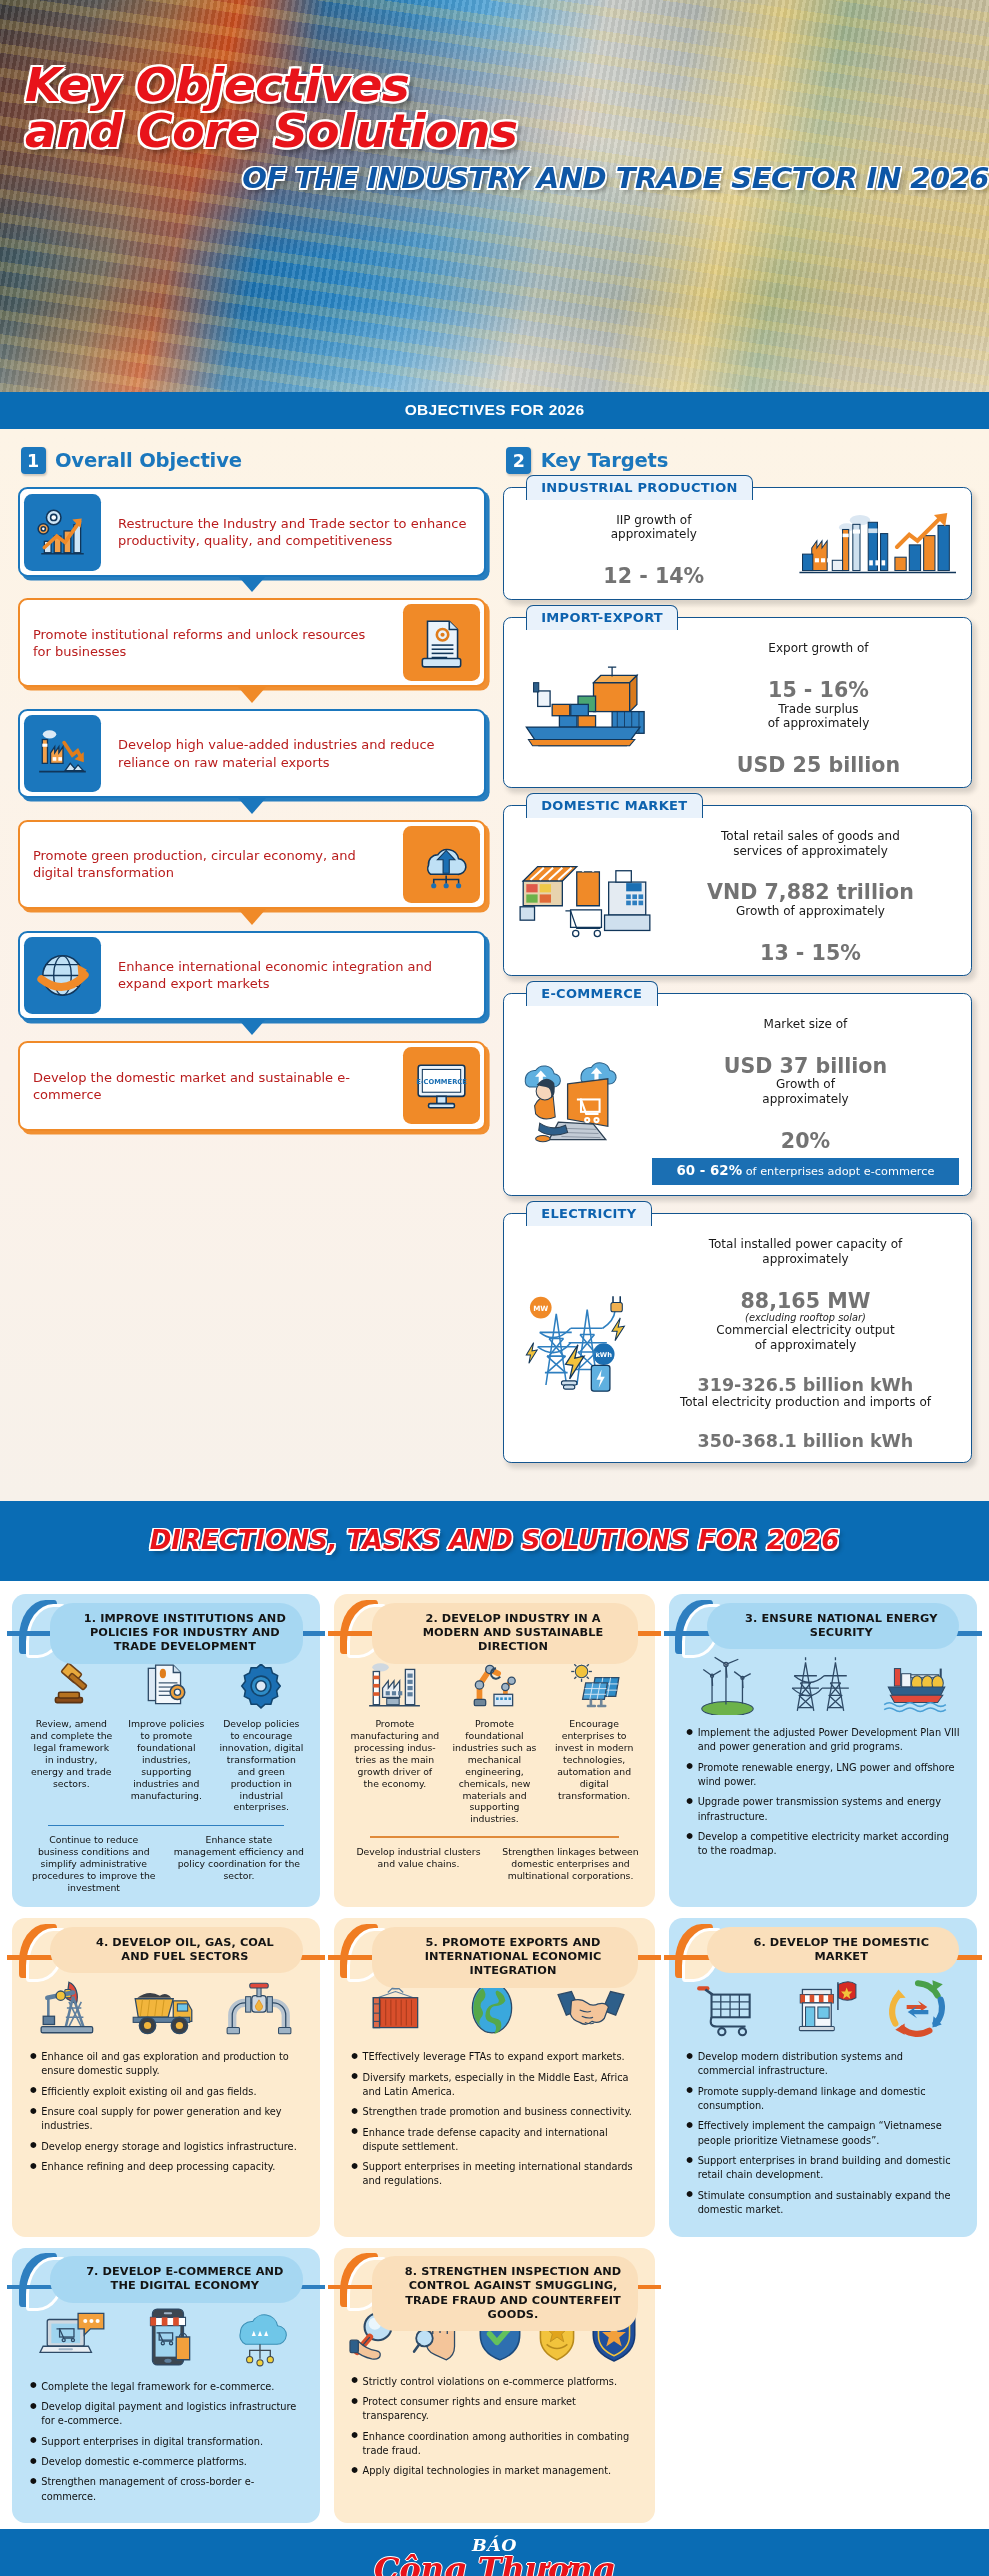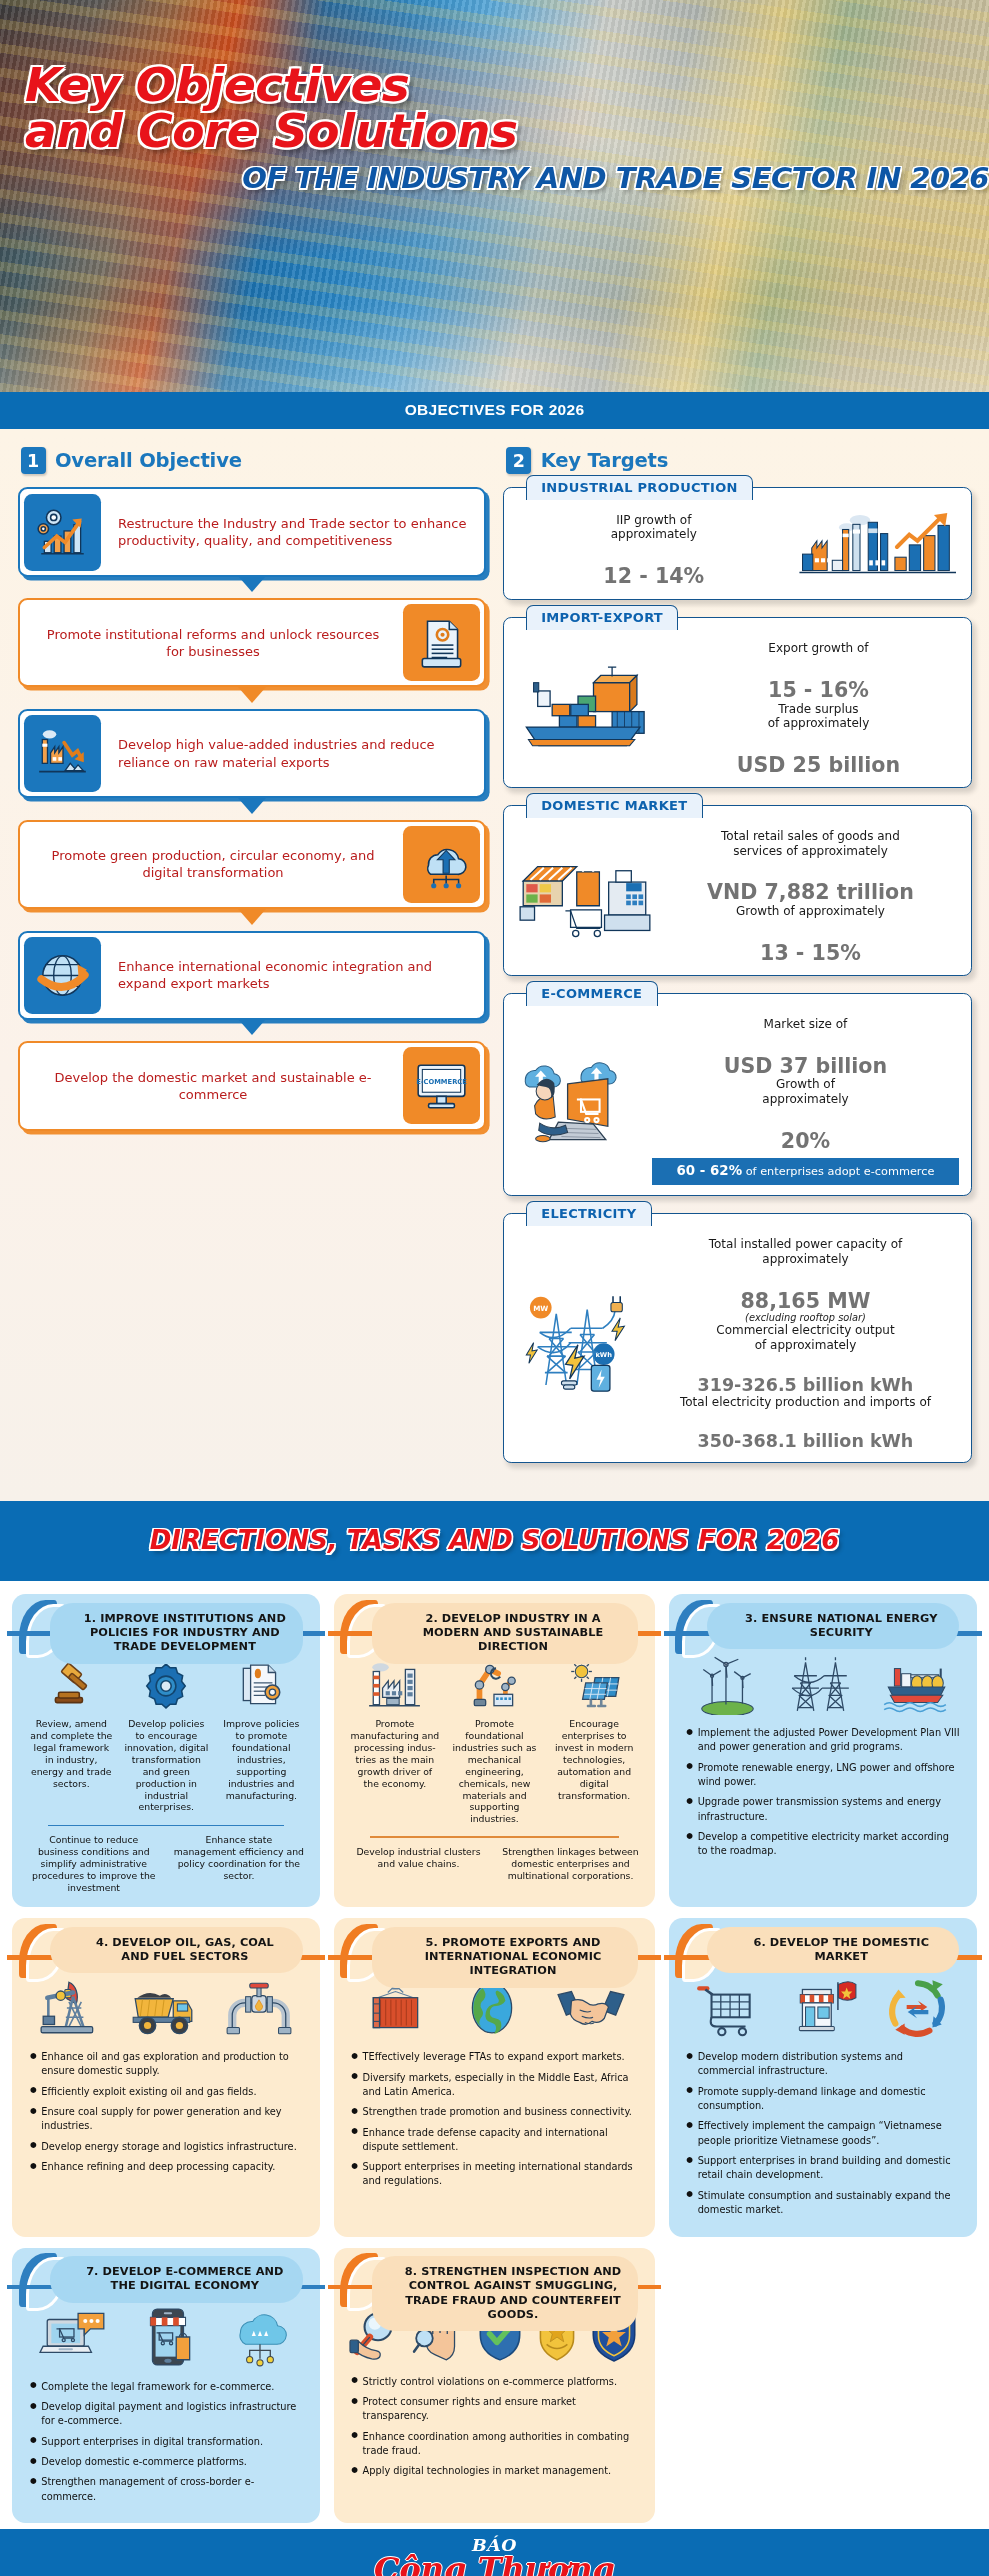--- a/index.html
+++ b/index.html
@@ -142,21 +142,21 @@
   .obj-icon.orange { background:#f08a28; }
   .obj-text {
     flex: 1;
     padding: 7.2px 13.4px;
     font-size: 13px;
     line-height: 1.32;
     color: #b91c1c;
     font-family:"DejaVu Sans", sans-serif;
   }
   .obj-card.rev { flex-direction: row-reverse; }
-  .obj-card.rev .obj-text { text-align: center; margin-left: 8px; }
+  .obj-card.rev .obj-text { text-align: left; }
 
   
   .kt-card {
     position: relative;
     background:#fff;
     border: 1.5px solid #13558f;
     border-radius: 8.2px;
     margin: 0 0 17.5px 0;
     padding: 23px 11.3px 10.3px 11.3px;
     box-shadow: 3.1px 4.1px 5.2px rgba(0,0,0,.14);
@@ -654,45 +654,45 @@
               <rect x="44" y="36" width="38" height="11" rx="3" transform="rotate(40 63 41)" fill="#b5721f" stroke="#6b3f18" stroke-width="3"></rect>
               <rect x="20" y="72" width="52" height="10" rx="3" fill="#8a4c18" stroke="#5a3312" stroke-width="3"></rect>
               <rect x="26" y="62" width="40" height="11" rx="3" fill="#b5721f" stroke="#5a3312" stroke-width="3"></rect>
             </svg>
           </div>
           <div class="tc-text">Review, amend and complete the legal framework in industry, energy and trade sectors.</div>
         </div>
         <div class="tc">
           <div class="tc-icon">
             <svg width="52" height="52" viewBox="0 0 100 100">
-              <path d="M50 8 l8 7 h11 l3 10 l10 5 l-2 11 l7 9 l-7 9 l2 11 l-10 5 l-3 10 h-11 l-8 7 l-8 -7 h-11 l-3 -10 l-10 -5 l2 -11 l-7 -9 l7 -9 l-2 -11 l10 -5 l3 -10 h11z" fill="#1b6fb3" stroke="#12456e" stroke-width="3"></path>
-              <circle cx="50" cy="50" r="19" fill="#2e8cc7" stroke="#12456e" stroke-width="3"></circle>
-              <circle cx="50" cy="50" r="10" fill="#dce9f5" stroke="#12456e" stroke-width="3"></circle>
-            </svg>
-          </div>
-          <div class="tc-text">Develop policies to encourage innovation, digital transformation and green production in industrial enterprises.</div>
-        </div>
-        <div class="tc">
-          <div class="tc-icon">
-            <svg width="52" height="52" viewBox="0 0 100 100">
               <rect x="16" y="16" width="44" height="62" fill="#dce9f5" stroke="#2e4a66" stroke-width="2.5"></rect>
               <path d="M30 10 h34 l14 14 v60 h-48z" fill="#f4f8fc" stroke="#2e4a66" stroke-width="2.5"></path>
               <path d="M64 10 v14 h14" fill="#cfe0ee" stroke="#2e4a66" stroke-width="2.5"></path>
               <ellipse cx="44" cy="26" rx="6" ry="9" fill="#e07d1c"></ellipse>
               <g stroke="#2e4a66" stroke-width="2.2">
                   <line x1="36" y1="44" x2="72" y2="44"></line>
                   <line x1="36" y1="52" x2="72" y2="52"></line>
                   <line x1="36" y1="60" x2="62" y2="60"></line>
                   <line x1="36" y1="68" x2="58" y2="68"></line>
                 </g>
               <circle cx="72" cy="62" r="14" fill="#f0a13c" stroke="#2e4a66" stroke-width="3"></circle>
               <circle cx="72" cy="62" r="6" fill="#f4f8fc" stroke="#2e4a66" stroke-width="2.5"></circle>
             </svg>
           </div>
           <div class="tc-text">Improve policies to promote foundational industries, supporting industries and manufacturing.</div>
+        </div>
+        <div class="tc">
+          <div class="tc-icon">
+            <svg width="52" height="52" viewBox="0 0 100 100">
+              <path d="M50 8 l8 7 h11 l3 10 l10 5 l-2 11 l7 9 l-7 9 l2 11 l-10 5 l-3 10 h-11 l-8 7 l-8 -7 h-11 l-3 -10 l-10 -5 l2 -11 l-7 -9 l7 -9 l-2 -11 l10 -5 l3 -10 h11z" fill="#1b6fb3" stroke="#12456e" stroke-width="3"></path>
+              <circle cx="50" cy="50" r="19" fill="#2e8cc7" stroke="#12456e" stroke-width="3"></circle>
+              <circle cx="50" cy="50" r="10" fill="#dce9f5" stroke="#12456e" stroke-width="3"></circle>
+            </svg>
+          </div>
+          <div class="tc-text">Develop policies to encourage innovation, digital transformation and green production in industrial enterprises.</div>
         </div>
       </div>
       <div class="divider"></div>
       <div class="two-col">
         <div class="tc">
             <div class="tc-text">Continue to reduce business conditions and simplify administrative procedures to improve the investment</div>
           </div>
         <div class="tc">
             <div class="tc-text">Enhance state management efficiency and policy coordination for the sector.</div>
           </div>

